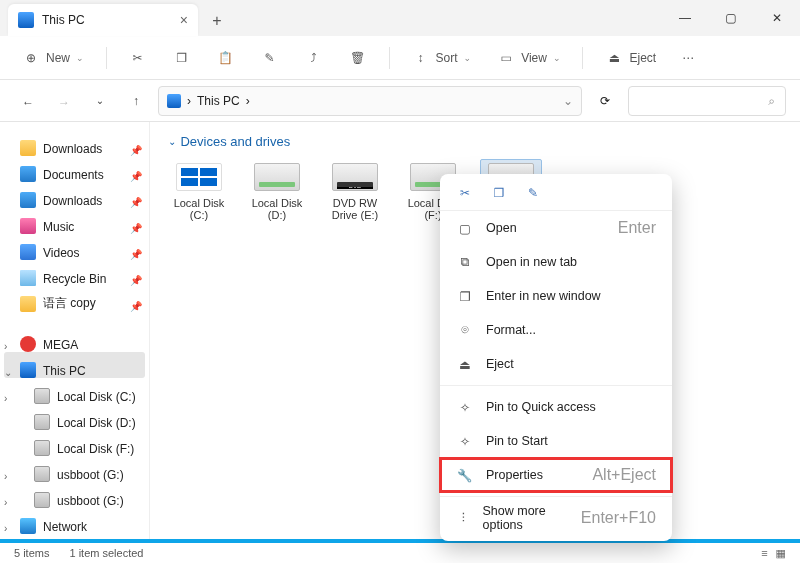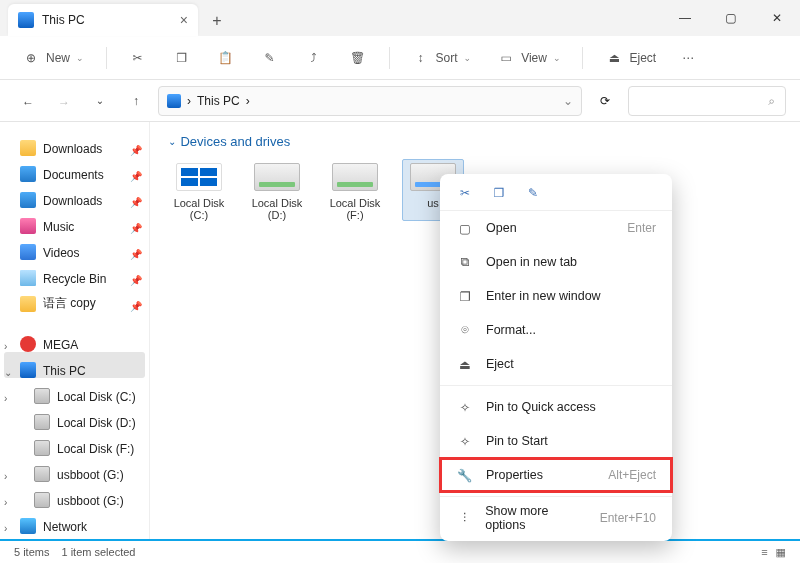--- a/index.html
+++ b/index.html
@@ -59,27 +59,27 @@
 .diskshape.dvd .dvdlabel { position:absolute; left:4px; right:4px; bottom:1px; font-size:6px; color:#fff; background:#000; text-align:center; }
 .diskshape.usb::after { background:#5aa9ff; }
 .winicon { width:46px; height:28px; margin-bottom:6px; display:grid; grid-template:1fr 1fr/1fr 1fr; gap:2px; padding:4px; background:#fff; border:1px solid #ddd; border-radius:2px; }
 .winicon span { background:#0066cc; }
 
 
 .ctxmenu { position:absolute; left:290px; top:52px; width:232px; background:#fff; border-radius:8px; box-shadow:0 8px 24px rgba(0,0,0,.25); padding:6px 0; z-index:10; }
 .ctxtop { display:flex; gap:16px; padding:6px 16px 10px; border-bottom:1px solid #eee; }
 .ctxtop .ci { color:#3a6fb5; }
 .ctxitem { height:34px; display:flex; align-items:center; padding:0 16px; gap:12px; font-size:12.5px; }
-.ctxitem .sc { margin-left:auto; color:#999; font-size:12px; }
+.ctxitem .sc { margin-left:auto; color:#999; font-size:16px; }
 .ctxitem.hl { outline:3px solid #e33; outline-offset:-2px; }
 .ctxsep { height:1px; background:#eee; margin:4px 0; }
 .ci { width:18px; color:#555; display:inline-flex; justify-content:center; }
 
 
-.statusbar { height:24px; background:#fff; border-top:2px solid #0ea5e9; display:flex; align-items:center; padding:0 14px; font-size:11px; color:#555; gap:12px; }
+.statusbar { height:24px; background:#fff; border-top:4px solid #0ea5e9; display:flex; align-items:center; padding:0 14px; font-size:11px; color:#555; gap:20px; }
 .viewtoggles { margin-left:auto; display:flex; gap:8px; color:#666; }
 </style>
 </head>
 <body>
 
 <div class="titlebar">
   <div class="tab">
     <span class="ficon pc"></span>
     <span>This PC</span>
     <span class="close">×</span>
@@ -246,20 +246,26 @@
             <span></span>
             <span></span>
           </div>
           <span>Local Disk (C:)</span>
         </div>
         <div class="drive">
           <div class="diskshape"></div>
           <span>Local Disk (D:)</span>
         </div>
         <div class="drive">
+          <div class="diskshape dvd">
+            <div class="dvdlabel">DVD</div>
+          </div>
+          <span>DVD RW Drive (E:)</span>
+        </div>
+        <div class="drive">
           <div class="diskshape"></div>
           <span>Local Disk (F:)</span>
         </div>
         <div class="drive selected">
           <div class="diskshape usb"></div>
           <span>us</span>
         </div>
       </div>
 
     <div class="ctxmenu" id="ctxmenu">

